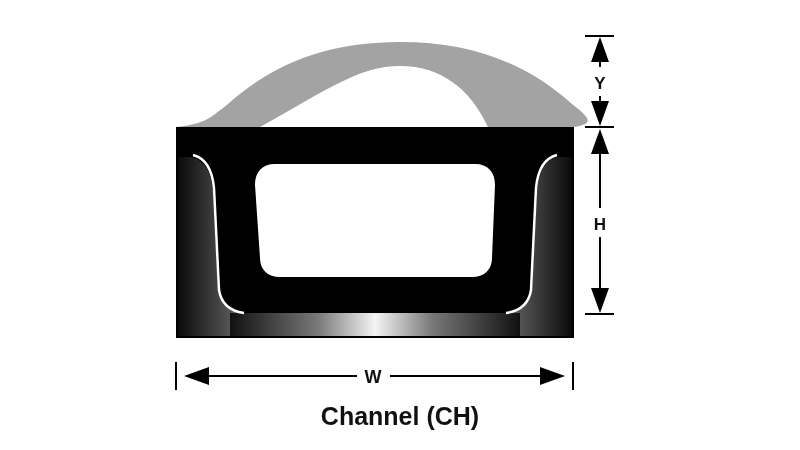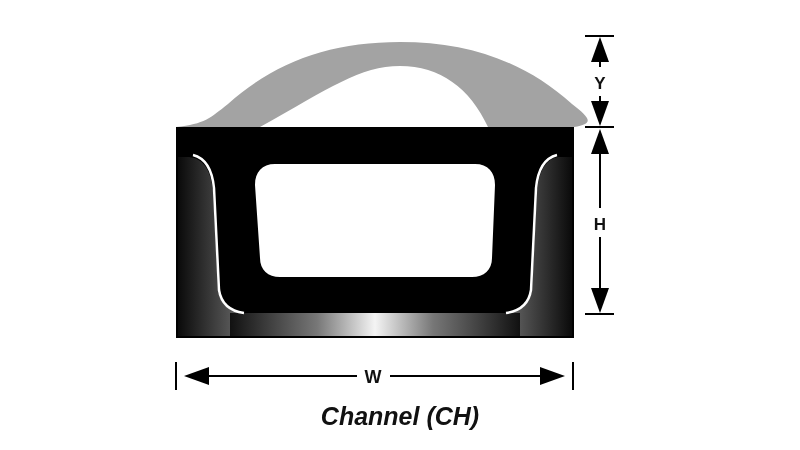--- a/index.html
+++ b/index.html
@@ -1,21 +1,21 @@
 <!DOCTYPE html>
 <html><head>
 <meta charset="utf-8">
 <style>
   html, body { margin: 0; padding: 0; background: #ffffff; }
   body { width: 800px; height: 450px; position: relative; overflow: hidden;
          font-family: "Liberation Sans", sans-serif; }
   svg { position: absolute; left: 0; top: 0; }
   .dim-label { font-family: "Liberation Sans", sans-serif; font-weight: bold; fill: #111; }
   .caption { position: absolute; left: 0; width: 800px; top: 402px; text-align: center;
-             font-size: 25px; font-weight: bold; color: #111; font-style: italic; }
+             font-size: 25px; font-weight: bold; color: #111; }
 </style>
 </head>
 <body>
 
 <svg width="800" height="450" viewBox="0 0 800 450" xmlns="http://www.w3.org/2000/svg">
   <defs>
     <linearGradient id="sideL" x1="0" y1="0" x2="1" y2="0">
       <stop offset="0" stop-color="#0a0a0a"></stop>
       <stop offset="1" stop-color="#6a6a6a"></stop>
     </linearGradient>

